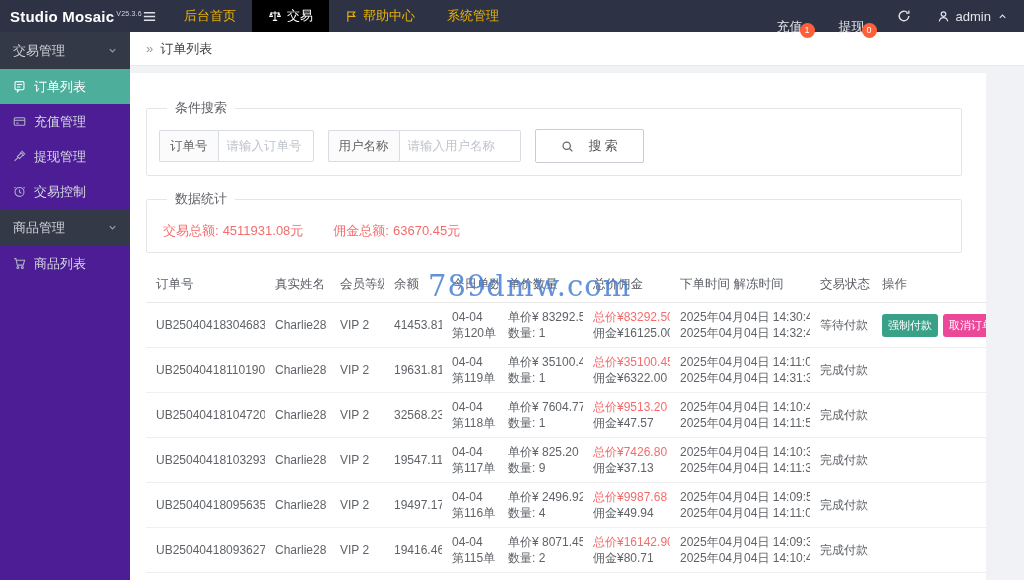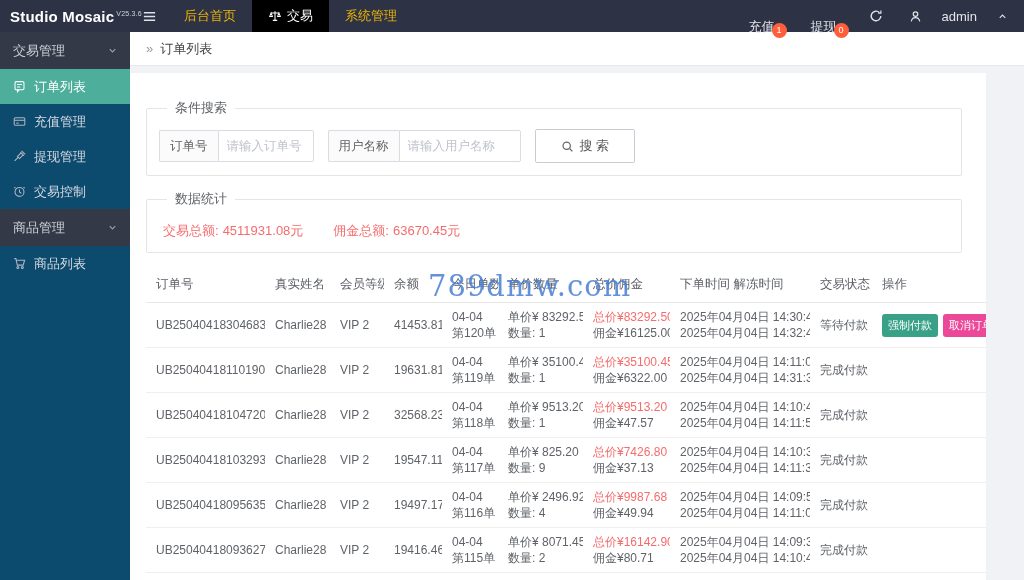--- a/index.html
+++ b/index.html
@@ -18,28 +18,28 @@
   .nav-item { display:flex; align-items:center; gap:5px; padding:0 16px; font-size:13px;
     color:#eab308; cursor:pointer; white-space:nowrap; }
   .nav-item.active { background:#000000; color:#fff; }
   .topbar-right { margin-left:auto; display:flex; align-items:stretch; }
   .tb-link { position:relative; display:flex; align-items:center; padding:0 18px;
     font-size:13px; cursor:pointer;margin-top:21px; }
   .tb-badge { position:absolute; top:2px; right:6px; min-width:15px; height:15px;
     border-radius:8px; background:#ff5e3a; color:#fff; font-size:9px; line-height:15px;
     text-align:center; padding:0 3px; }
   .tb-refresh { display:flex; align-items:center; padding:0 14px; cursor:pointer; }
-  .tb-user { display:flex; align-items:center; gap:20px; padding:0 16px 0 12px;
+  .tb-user { display:flex; align-items:center; gap:6px; padding:0 16px 0 12px;
     font-size:13px; cursor:pointer; }
   .icon { display:inline-flex; align-items:center; justify-content:center; }
   .icon svg { display:block; }
 
   
   .sidebar { position:absolute; top:32px; left:0; width:130px; height:548px;
-    background:#0c4a6e; z-index:4; }
+    background:#4c1d95; z-index:4; }
   .group-header { height:37px; display:flex; align-items:center; justify-content:space-between;
     padding:0 12px 0 13px; background:#343947; color:#ced2da; font-size:13px; cursor:pointer; }
   .side-item { height:35px; display:flex; align-items:center; gap:8px; padding-left:13px;
     color:#d6d9e0; font-size:13px; cursor:pointer; }
   .side-item .icon { color:#aeb4c0; }
   .side-item.active { background:#4dae9c; color:#fff; }
   .side-item.active .icon { color:#fff; }
 
   
   .main { position:absolute; top:32px; left:130px; width:894px; height:548px; overflow:hidden; }
@@ -52,23 +52,23 @@
   legend { font-size:13px; color:#606266; padding:0 8px; margin-left:8px; }
   .search-row { display:flex; align-items:center; gap:14px; padding-top:4px; }
   .igroup { display:flex; align-items:stretch; height:32px; }
   .ilabel { display:flex; align-items:center; padding:0 10px; border:1px solid #d9dce2;
     border-right:none; background:#fbfbfb; color:#606266; font-size:12.5px; white-space:nowrap;
     border-radius:2px 0 0 2px; }
   .igroup input { border:1px solid #d9dce2; border-radius:0 2px 2px 0; padding:8px 8px;
     font-size:12.5px; color:#333; outline:none; font-family:inherit; }
   .igroup input::placeholder { color:#bfc3cb; }
   .w1 { width:96px; } .w2 { width:122px; } .w3 { width:122px; }
-  .search-btn { display:flex; align-items:center; gap:6px; height:34px; padding:0 25px;
+  .search-btn { display:flex; align-items:center; gap:15px; height:34px; padding:0 25px;
     border:1px solid #c9ccd3; border-radius:2px; background:#fff; font-size:13px; color:#555;
-    cursor:pointer; font-family:Liberation Sans, sans-serif; }
+    cursor:pointer; font-family:Liberation Serif, serif; }
   .stats-row { padding-top:6px; font-size:13px; color:#f56c6c; display:flex; gap:26px; }
   .stat span { margin-left:4px; }
 
   
   .table-wrap { width:878px; overflow:hidden; }
   table { border-collapse:collapse; table-layout:fixed; width:938px; font-size:12px; color:#5f6368; }
   th { font-weight:normal; text-align:left; color:#5c5f66; font-size:12.5px;
     padding:9px 6px 9px 10px; border-bottom:1px solid #e8e8e8; white-space:nowrap; overflow:hidden; }
   td { padding:6px 6px 6px 10px; border-bottom:1px solid #efefef; white-space:nowrap;
     overflow:hidden; vertical-align:middle; height:44px; }
@@ -104,20 +104,28 @@
           <span>后台首页</span>
         </div>
         <div class="nav-item active">
           <span class="icon">
             <svg width="14" height="14" viewBox="0 0 16 16" fill="none" stroke="currentColor" stroke-width="1.2">
               <path d="M8 2.5v10M3.5 4.5h9M5.5 13h5"></path>
               <path d="M3.5 4.5L2 8.5h3L3.5 4.5zM12.5 4.5L11 8.5h3l-1.5-4z"></path>
             </svg>
           </span>
           <span>交易</span>
+        </div>
+        <div class="nav-item">
+          <span class="icon">
+            <svg width="13" height="13" viewBox="0 0 16 16" fill="none" stroke="currentColor" stroke-width="1.4">
+              <path d="M3.5 1.5v13M3.5 2.5h8.5l-2.2 2.7 2.2 2.7H3.5"></path>
+            </svg>
+          </span>
+          <span>帮助中心</span>
         </div>
         <div class="nav-item">
           <span>系统管理</span>
         </div>
       </nav>
     <div class="topbar-right">
       <div class="tb-link">
         <span>充值</span>
         <span class="tb-badge">1</span>
       </div>
@@ -332,21 +340,21 @@
               <tr>
                 <td>UB2504041810472085</td>
                 <td>Charlie28</td>
                 <td>VIP 2</td>
                 <td>32568.23</td>
                 <td>
                   <span class="l1">04-04</span>
                   <span class="l2">第118单</span>
                 </td>
                 <td>
-                  <span class="l1">单价¥ 9513.20</span>
+                  <span class="l1">单价¥ 7604.77</span>
                   <span class="l2">数量: 1</span>
                 </td>
                 <td>
                   <span class="l1 red">总价¥9513.20</span>
                   <span class="l2">佣金¥47.57</span>
                 </td>
                 <td>
                   <span class="l1">2025年04月04日 14:10:47</span>
                   <span class="l2">2025年04月04日 14:11:51</span>
                 </td>

